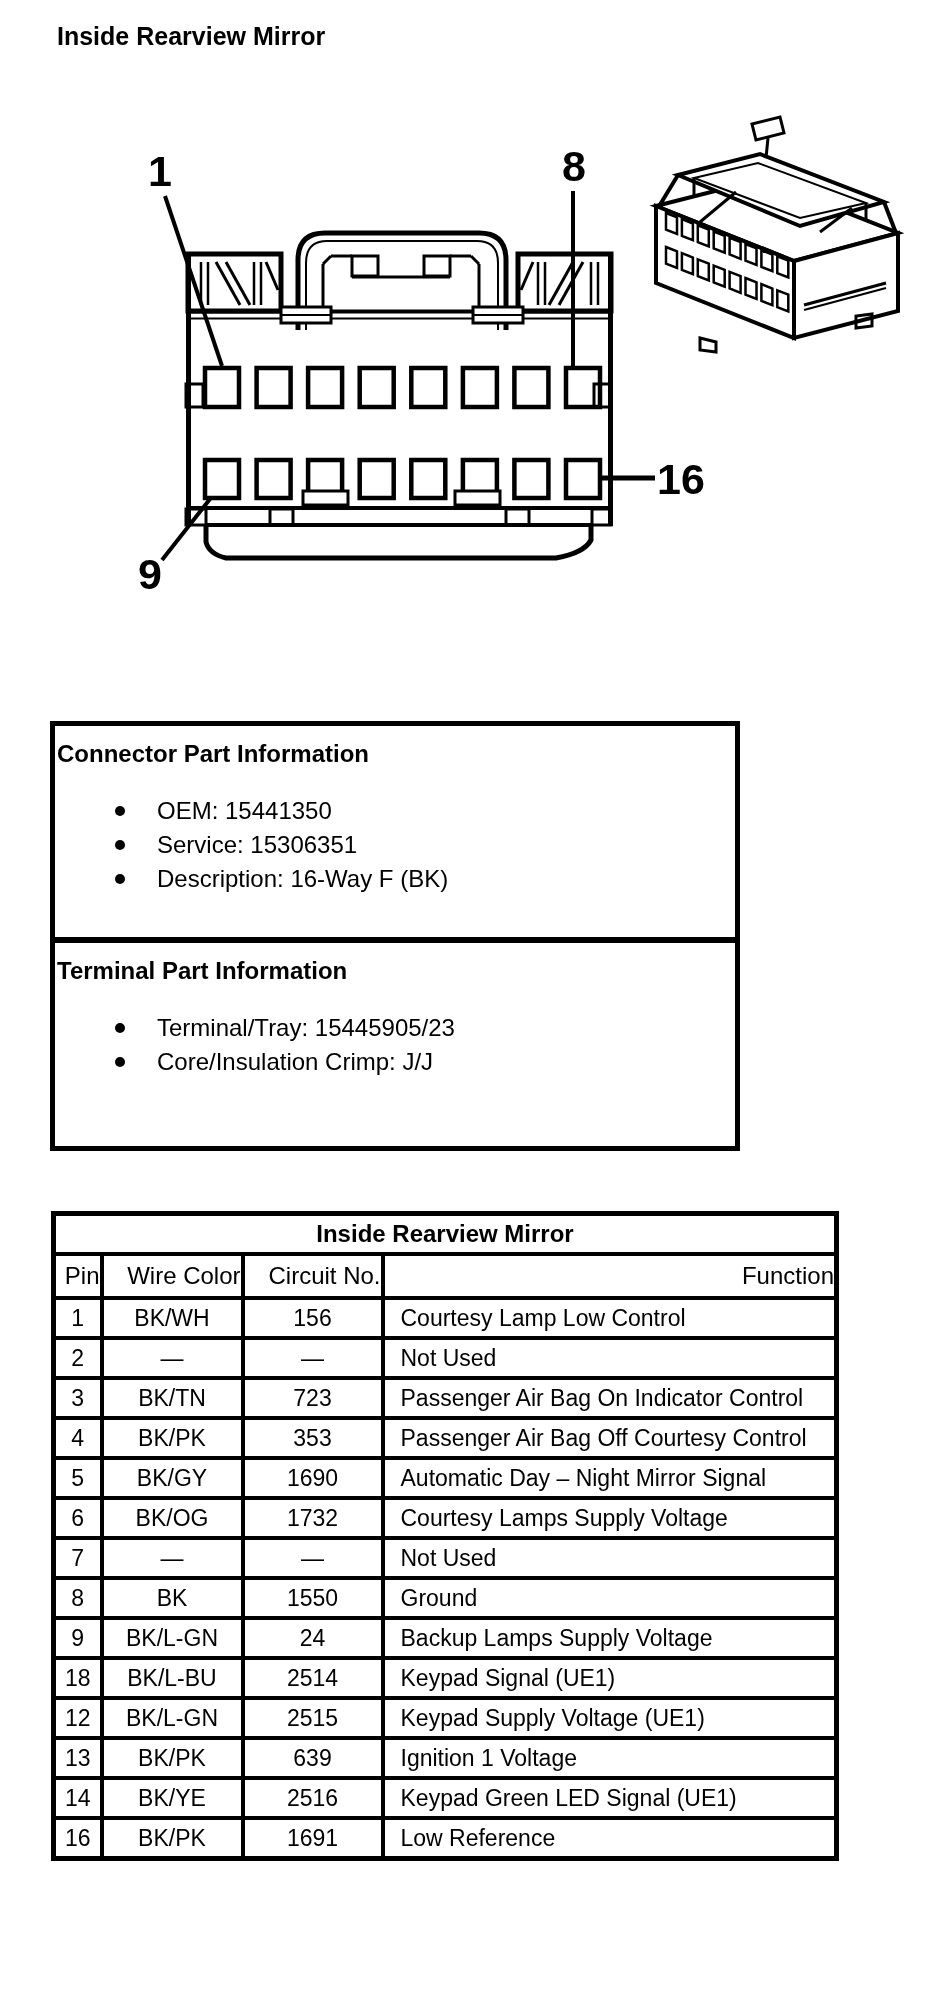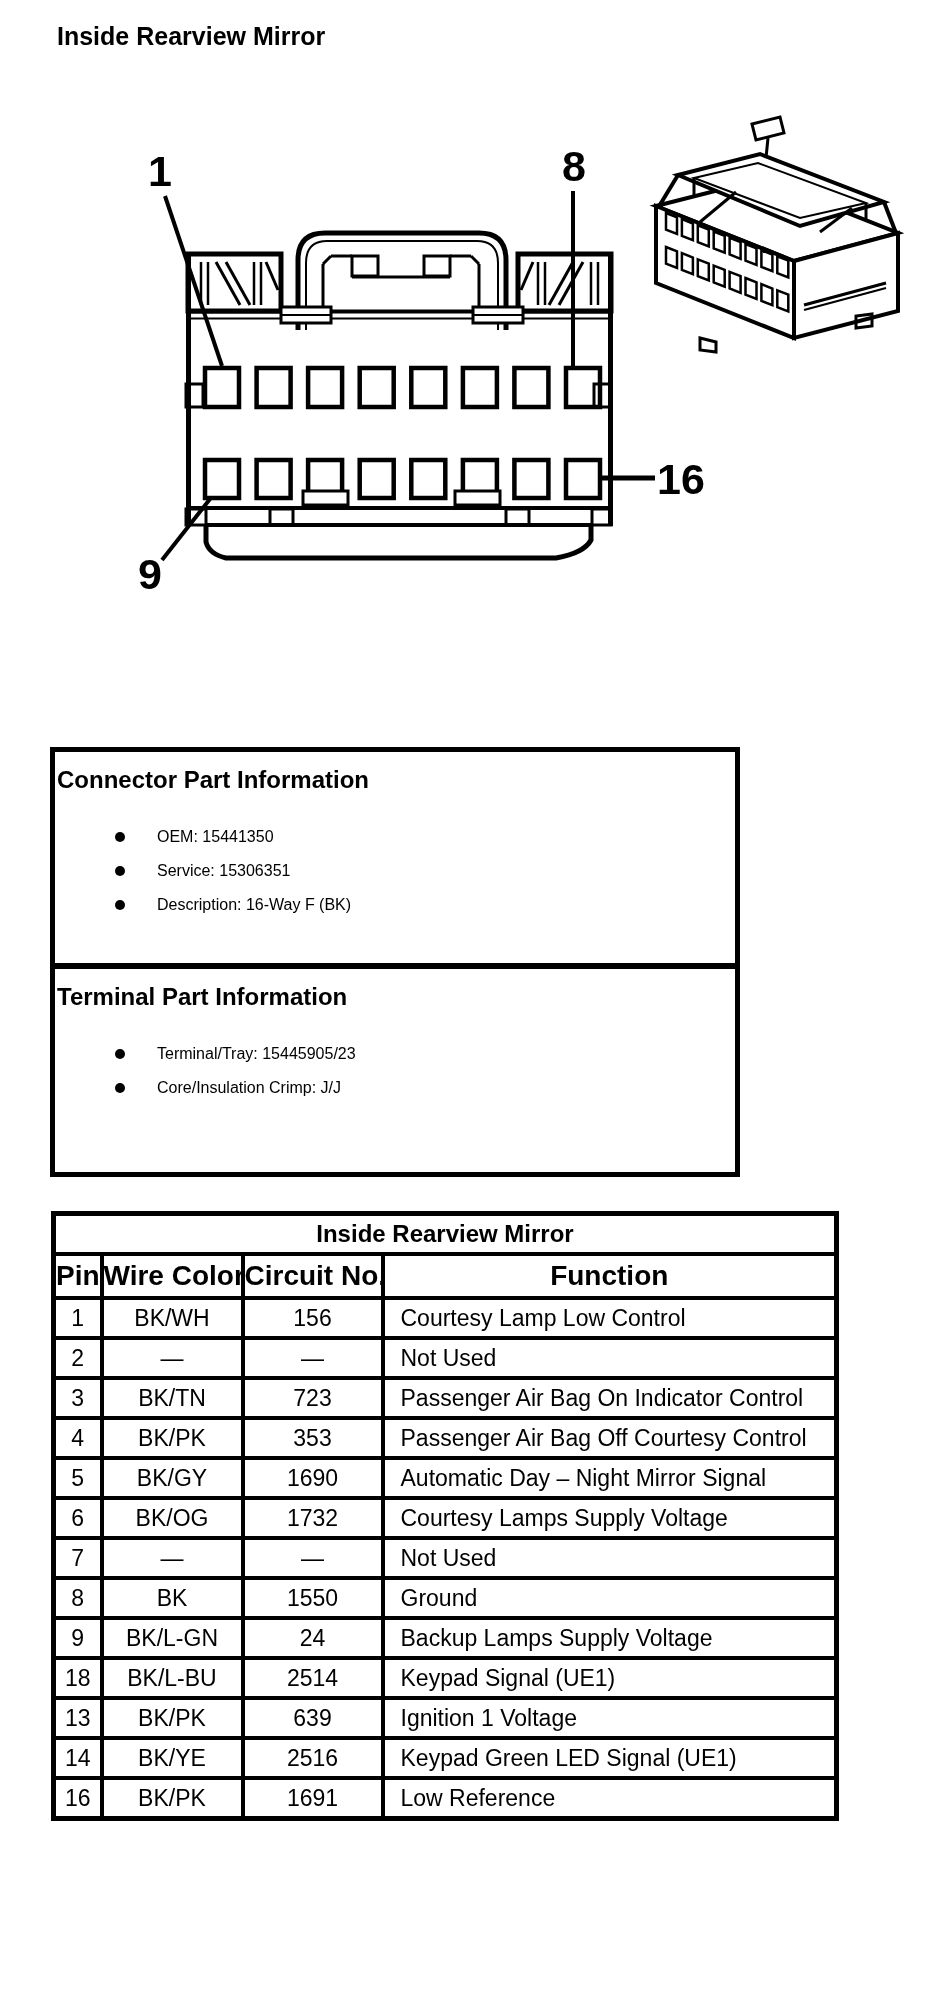--- a/index.html
+++ b/index.html
@@ -9,49 +9,49 @@
     font-family:"Liberation Sans", sans-serif;
     overflow:hidden;
   }
   .page-title{
     position:absolute;left:57px;top:22px;
     font-size:25px;font-weight:bold;white-space:nowrap;
   }
   .fig{position:absolute;left:0;top:0;}
   
   .infobox{
-    position:absolute;left:50px;top:747px;width:690px;height:430px;
+    position:absolute;left:50px;top:721px;width:690px;height:430px;
     border:5px solid #000;box-sizing:border-box;background:#fff;
   }
   .info-section{box-sizing:border-box;}
   .info-section.first{height:203px;border-bottom:6px solid #000;}
   .info-heading{
     margin:14px 0 0 2px;font-size:24px;font-weight:bold;white-space:nowrap;
   }
   .info-list{list-style:none;margin:26px 0 0 0;padding:0;}
   .info-list li{
     position:relative;padding-left:102px;line-height:34px;
-    font-size:16px;white-space:nowrap;
+    font-size:24px;white-space:nowrap;
   }
   .info-list li::before{
     content:"";position:absolute;left:60px;top:12px;
     width:10px;height:10px;background:#000;border-radius:50%;
   }
   
   table.pinout{
     position:absolute;left:51px;top:1211px;width:783px;
     border-collapse:collapse;table-layout:fixed;
     border:5px solid #000;font-size:23px;
   }
   table.pinout td, table.pinout th{
     border:4px solid #000;padding:0;vertical-align:middle;
     overflow:hidden;white-space:nowrap;
   }
   td.tbl-title{height:36px;text-align:center;font-weight:bold;font-size:24px;}
-  table.pinout th{height:40px;text-align:center;font-weight:bold;font-size:28px;}
+  table.pinout th{height:40px;text-align:right;font-weight:normal;font-size:24px;}
   table.pinout td{height:36px;}
   table.pinout td.ctr{text-align:center;}
   table.pinout td.fn{text-align:left;padding-left:16px;}
   col.c-pin{width:48px;} col.c-wire{width:141px;}
   col.c-circ{width:140px;} col.c-fn{width:454px;}
 </style>
 </head>
 <body>
 
 <div class="page-title">Inside Rearview Mirror</div>
@@ -293,20 +293,26 @@
         <td class="ctr">24</td>
         <td class="fn">Backup Lamps Supply Voltage</td>
       </tr>
       <tr>
         <td class="ctr">18</td>
         <td class="ctr">BK/L-BU</td>
         <td class="ctr">2514</td>
         <td class="fn">Keypad Signal (UE1)</td>
       </tr>
       <tr>
+        <td class="ctr">12</td>
+        <td class="ctr">BK/L-GN</td>
+        <td class="ctr">2515</td>
+        <td class="fn">Keypad Supply Voltage (UE1)</td>
+      </tr>
+      <tr>
         <td class="ctr">13</td>
         <td class="ctr">BK/PK</td>
         <td class="ctr">639</td>
         <td class="fn">Ignition 1 Voltage</td>
       </tr>
       <tr>
         <td class="ctr">14</td>
         <td class="ctr">BK/YE</td>
         <td class="ctr">2516</td>
         <td class="fn">Keypad Green LED Signal (UE1)</td>

